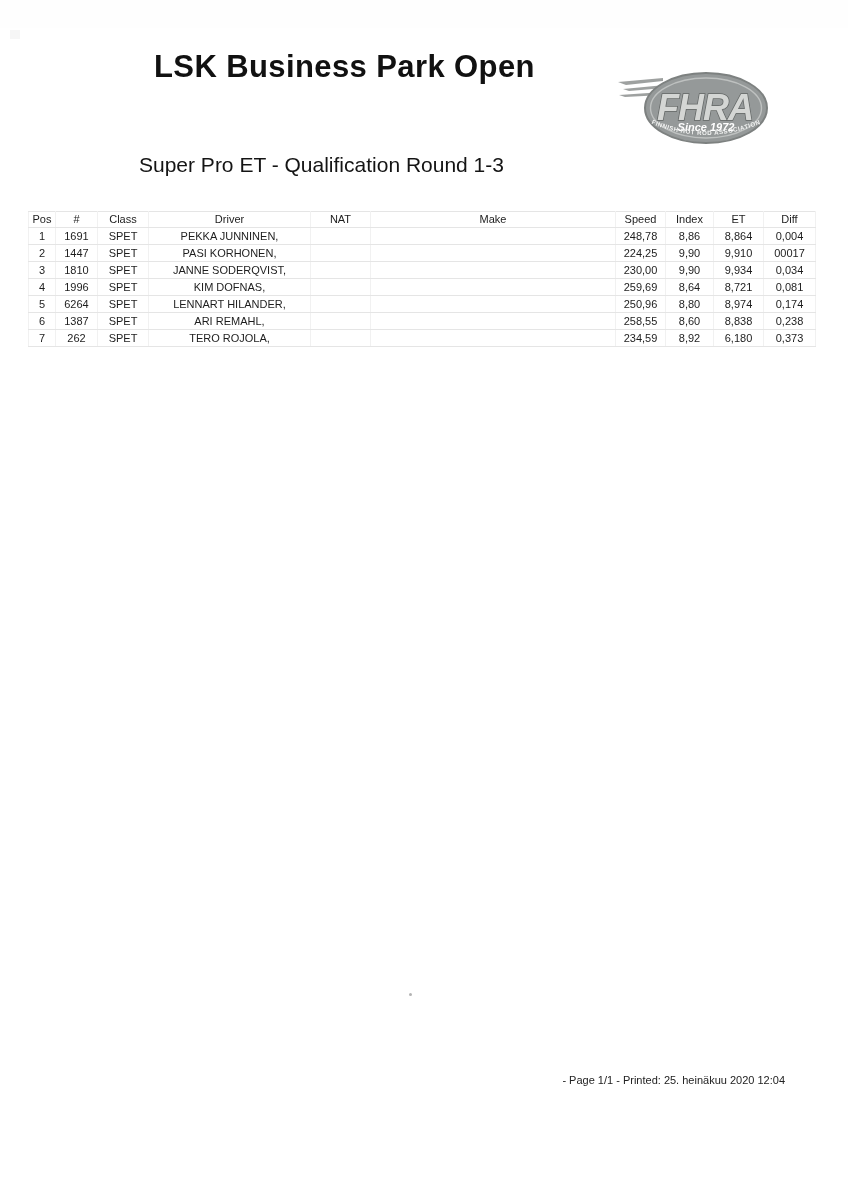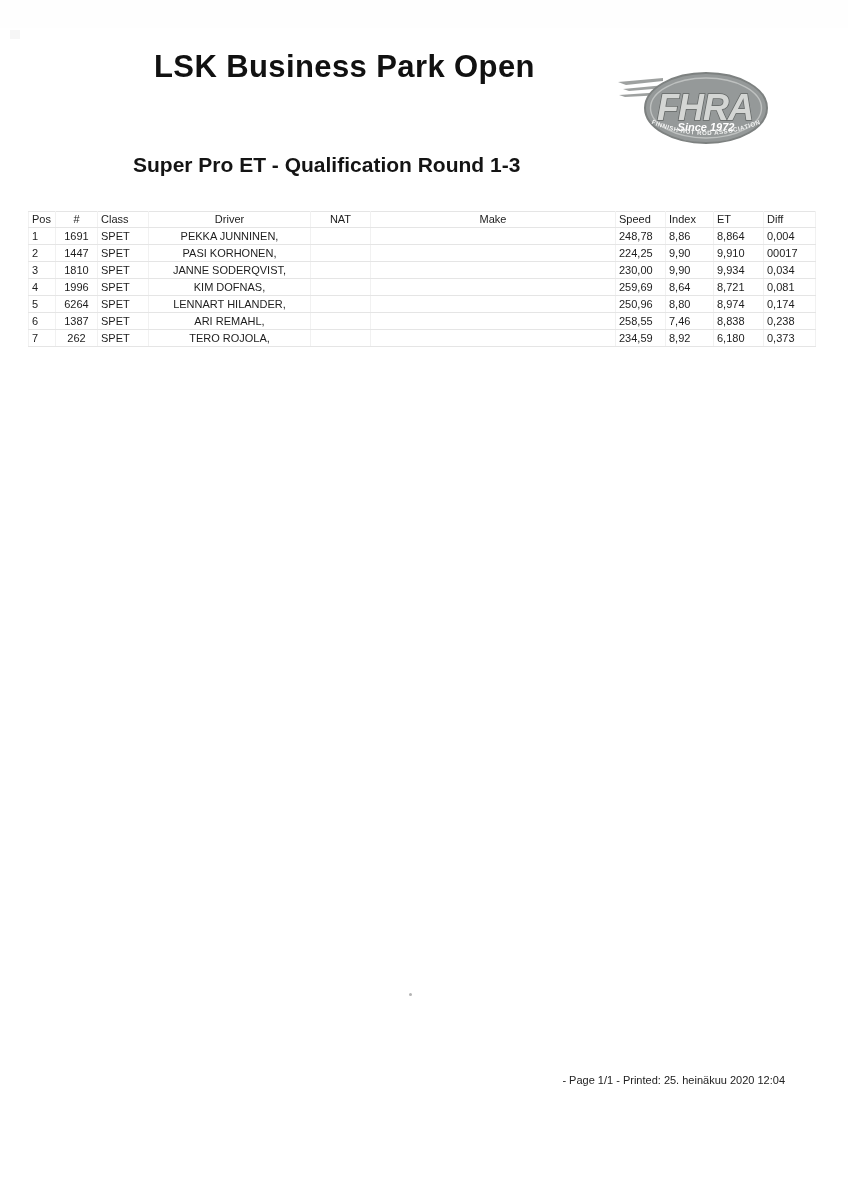--- a/index.html
+++ b/index.html
@@ -11,22 +11,22 @@
   .sheet {
     position: relative; width: 848px; height: 1200px;
     background: #fff; color: #1c1c1c; margin-top: 28px;
   }
   .title {
     position: absolute; left: 154px; top: 21px;
     font-size: 31px; font-weight: bold; letter-spacing: 0.4px;
     color: #111; white-space: nowrap;
   }
   .subtitle {
-    position: absolute; left: 133px; top: 125px;
-    font-size: 21px; font-weight: bold; color: #141414; white-space: nowrap; text-align: center;
+    position: absolute; left: 139px; top: 125px;
+    font-size: 21px; font-weight: normal; color: #141414; white-space: nowrap; text-align: center;
   }
   .logo {
     position: absolute; left: 616px; top: 40px;
     width: 165px; height: 85px;
     filter: blur(0.35px); opacity: 0.96;
   }
   table.results {
     position: absolute; left: 28px; top: 183px; width: 787px;
     border-collapse: collapse; table-layout: fixed;
     font-size: 11px; color: #1d1d1d;
@@ -36,21 +36,21 @@
     border-bottom: 1px solid #e5e5e5;
     border-left: 1px solid #f1f1f1;
     border-right: 1px solid #f1f1f1;
     height: 16px; line-height: 16px;
     padding: 0 3px;
     font-weight: normal;
     white-space: nowrap; overflow: hidden;
   }
   .results thead th { height: 15px; line-height: 15px; }
   .al-left   { text-align: center; }
-  .al-right  { text-align: left; }
+  .al-right  { text-align: center; }
   .al-center { text-align: center; }
   .cell-driver, .header-driver { padding-left: 4px; }
   .footer {
     position: absolute; top: 1046px; right: 63px;
     font-size: 11px; color: #222; white-space: nowrap;
   }
   .speck {
     position: absolute; left: 409px; top: 965px;
     width: 3px; height: 3px; border-radius: 50%;
     background: #9a9a9a; opacity: 0.75;
@@ -174,21 +174,21 @@
           <td class="al-right cell-diff">0,174</td>
         </tr>
         <tr>
           <td class="al-right cell-pos">6</td>
           <td class="al-center cell-number">1387</td>
           <td class="al-right cell-class">SPET</td>
           <td class="al-left cell-driver">ARI REMAHL,</td>
           <td class="al-left cell-nat">&nbsp;</td>
           <td class="al-left cell-make">&nbsp;</td>
           <td class="al-right cell-speed">258,55</td>
-          <td class="al-right cell-index">7,46</td>
+          <td class="al-right cell-index">8,60</td>
           <td class="al-right cell-et">8,838</td>
           <td class="al-right cell-diff">0,238</td>
         </tr>
         <tr>
           <td class="al-right cell-pos">7</td>
           <td class="al-center cell-number">262</td>
           <td class="al-right cell-class">SPET</td>
           <td class="al-left cell-driver">TERO ROJOLA,</td>
           <td class="al-left cell-nat">&nbsp;</td>
           <td class="al-left cell-make">&nbsp;</td>

